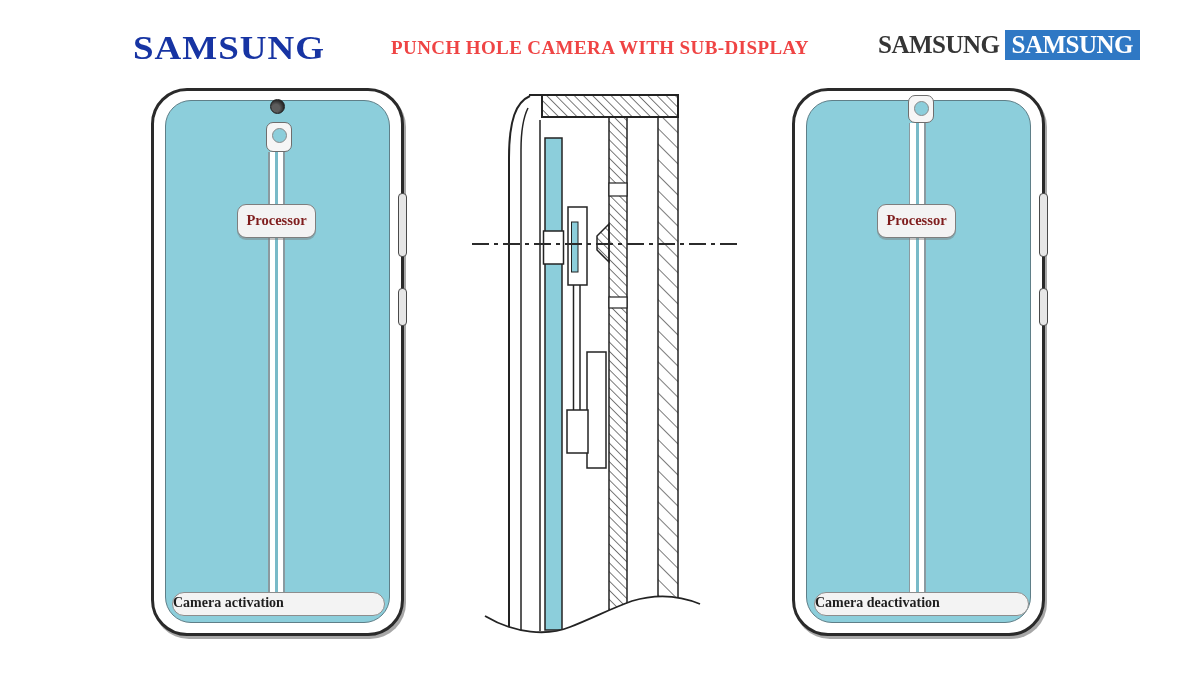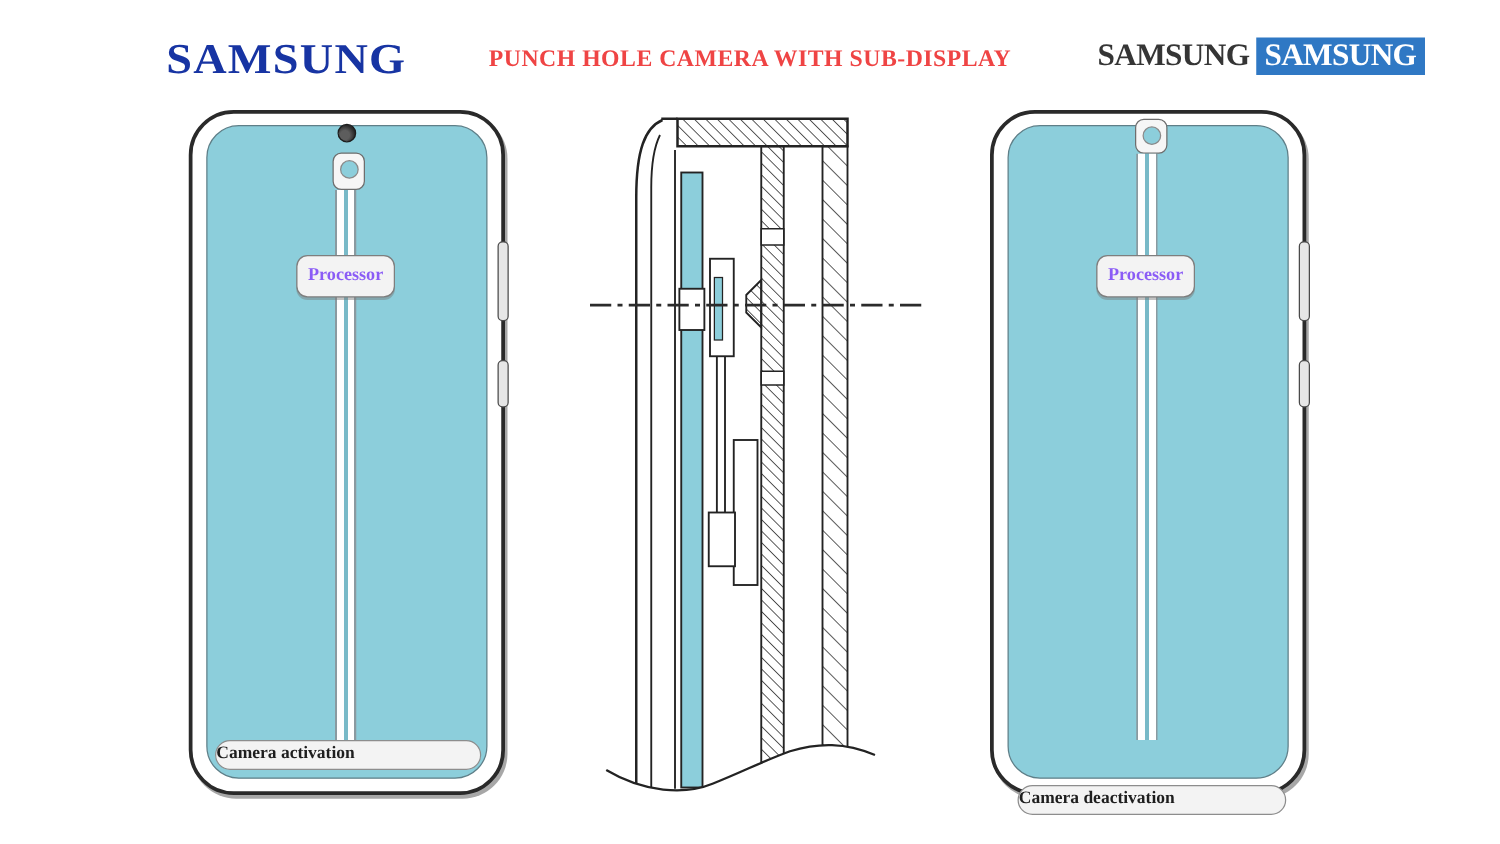--- a/index.html
+++ b/index.html
@@ -61,33 +61,33 @@
   .ribbon{
     position:absolute;left:114px;width:17px;
     background:linear-gradient(to right,
       #8a9aa0 0 1.5px,#ffffff 1.5px 7px,#79bac8 7px 10px,#ffffff 10px 15.5px,#8a9aa0 15.5px 17px);
   }
   .ribbon-left{top:61px;height:440px;}
   .ribbon-right{top:32px;height:469px;}
   .processor-box{
     position:absolute;top:113px;width:79px;height:34px;box-sizing:border-box;
     background:var(--panel);border:1.5px solid #7e7e7e;border-radius:9px;
-    font-size:14.5px;font-weight:bold;color:#8b5cf6;text-align:center;line-height:30px;
+    font-size:14.5px;font-weight:bold;color:#7f1d1d;text-align:center;line-height:30px;
     box-shadow:0 2px 0 rgba(120,120,120,0.45);white-space:nowrap;
   }
   .processor-left{left:83px;}
   .processor-right{left:82px;}
   .caption-pill{
     position:absolute;top:501px;height:24px;box-sizing:border-box;
     background:var(--panel);border:1.5px solid #8d8d8d;border-radius:12px;
     font-size:14px;font-weight:bold;color:#1e1e1e;text-align:left;line-height:20px;
     white-space:nowrap;
   }
   .pill-left{left:18px;width:213px;}
-  .pill-right{left:19px;width:215px;margin-top:36px;}
+  .pill-right{left:19px;width:215px;}
   .side-btn{
     position:absolute;left:244px;width:9px;background:#e6e6e6;
     border:1.5px solid #4a4a4a;border-radius:4px;box-sizing:border-box;
   }
   .btn-volume{top:102px;height:64px;}
   .btn-power{top:197px;height:38px;}
   
   .cross-section{position:absolute;left:455px;top:80px;}
   .cs-stroke{fill:none;stroke:#232323;}
   .cs-white{fill:#ffffff;stroke:#232323;}

